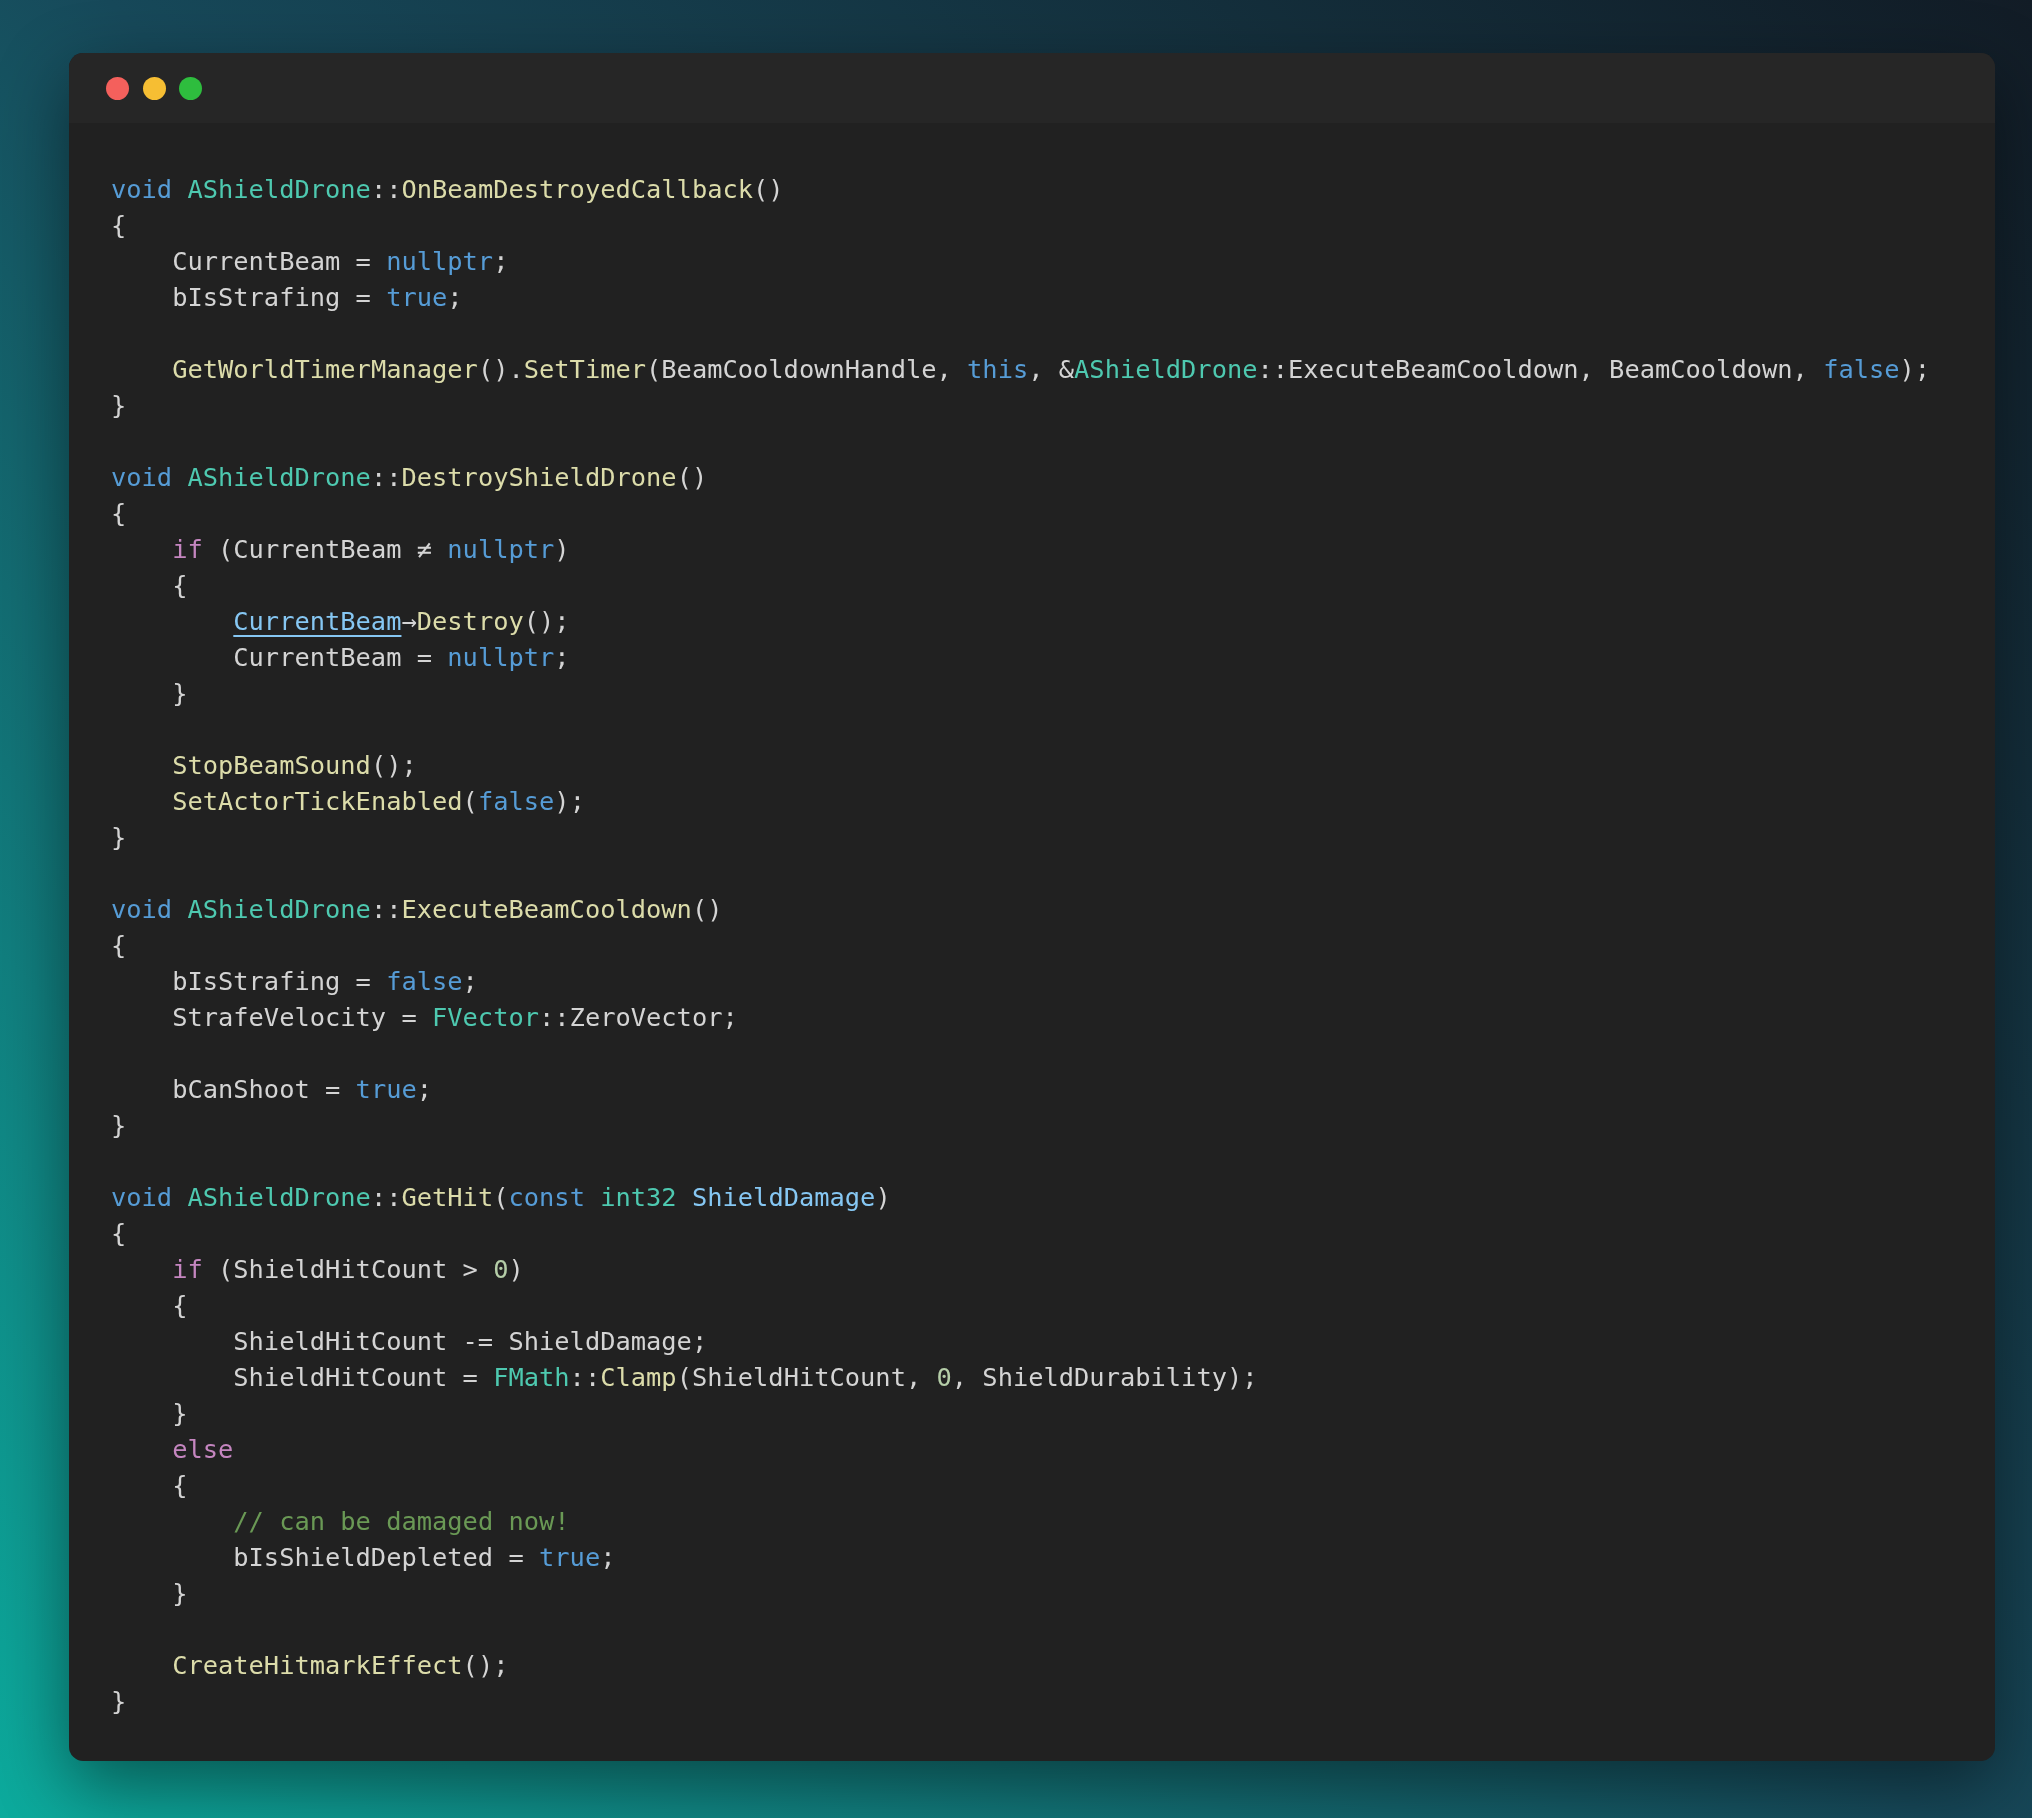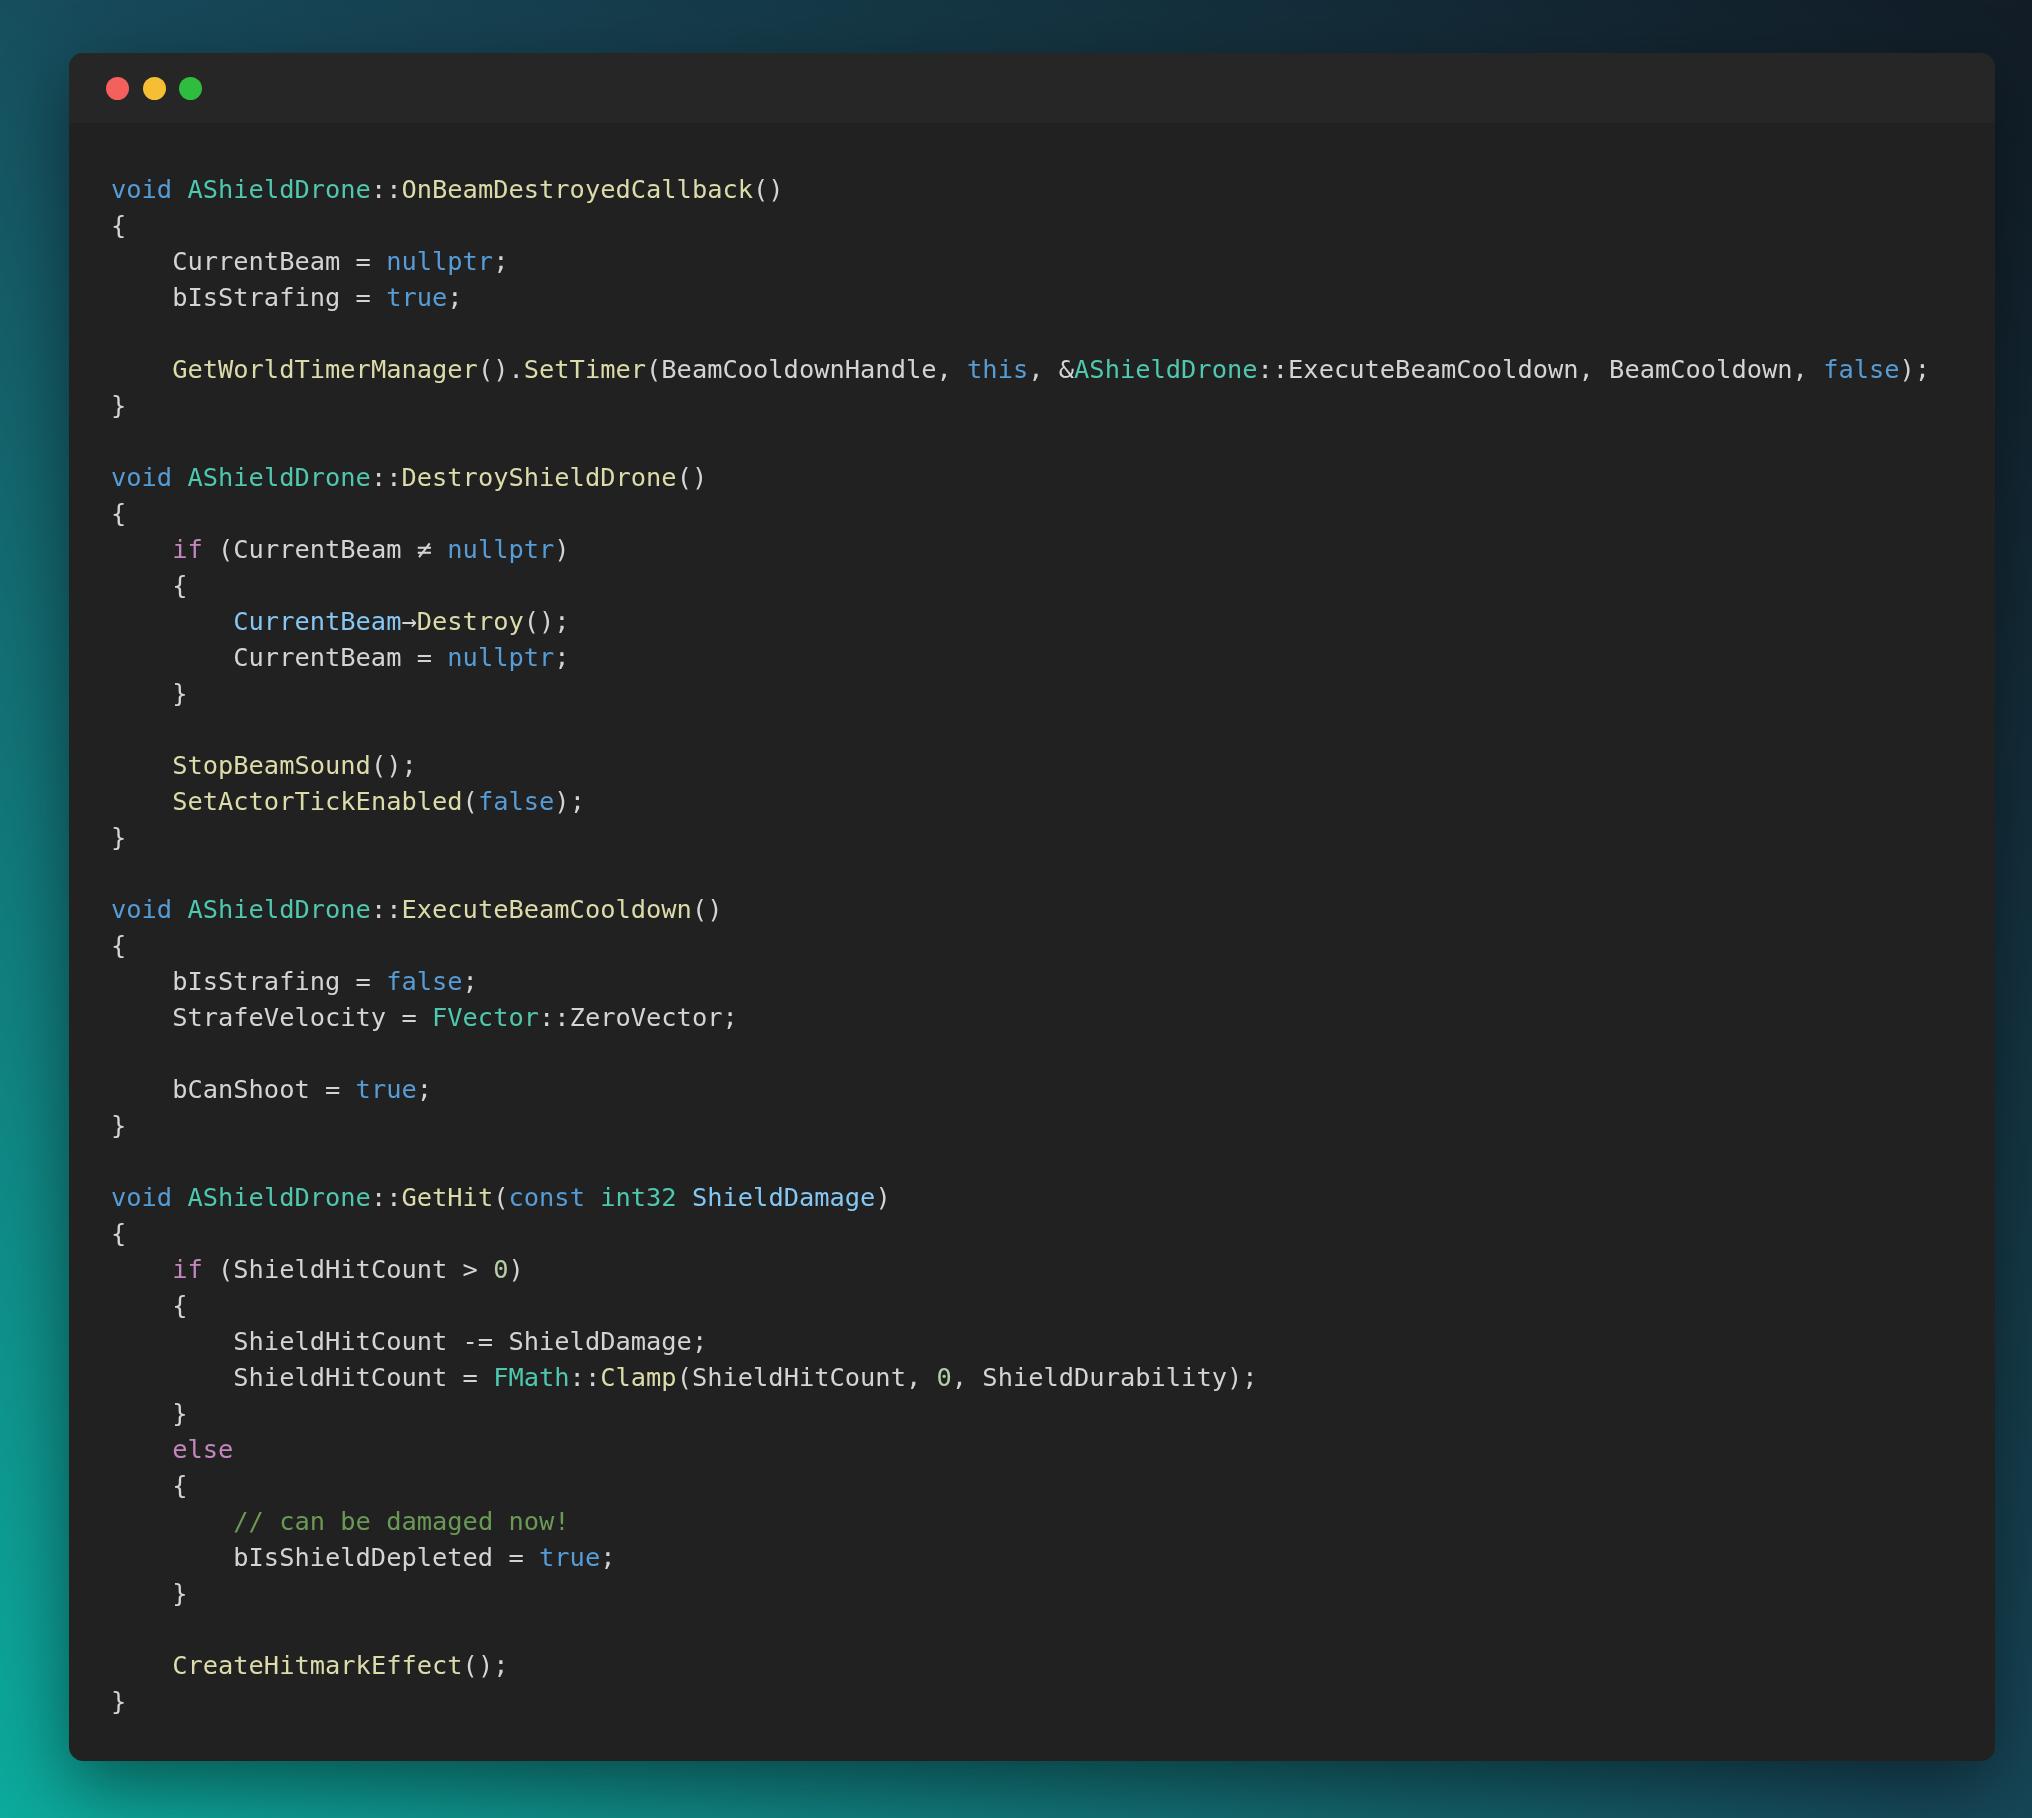--- a/index.html
+++ b/index.html
@@ -54,21 +54,21 @@
     color:var(--fg);
     tab-size:4;
   }
   .line{min-height:36px}
   .tok-p {color:var(--fg)}
   .tok-k {color:var(--c-keyword)}
   .tok-c {color:var(--c-control)}
   .tok-t {color:var(--c-type)}
   .tok-f {color:var(--c-func)}
   .tok-v {color:var(--c-param)}
-  .tok-vu{color:var(--c-param);text-decoration-thickness:1.6px;text-underline-offset:4.8px}
+  .tok-vu{color:var(--c-param);text-decoration:underline;text-decoration-thickness:1.6px;text-underline-offset:4.8px}
   .tok-n {color:var(--c-number)}
   .tok-m {color:var(--c-comment)}
 </style>
 </head>
 <body>
 
 <div class="window">
   <div class="titlebar">
 
   <div class="light" style="background: rgb(244, 96, 92);"></div>

